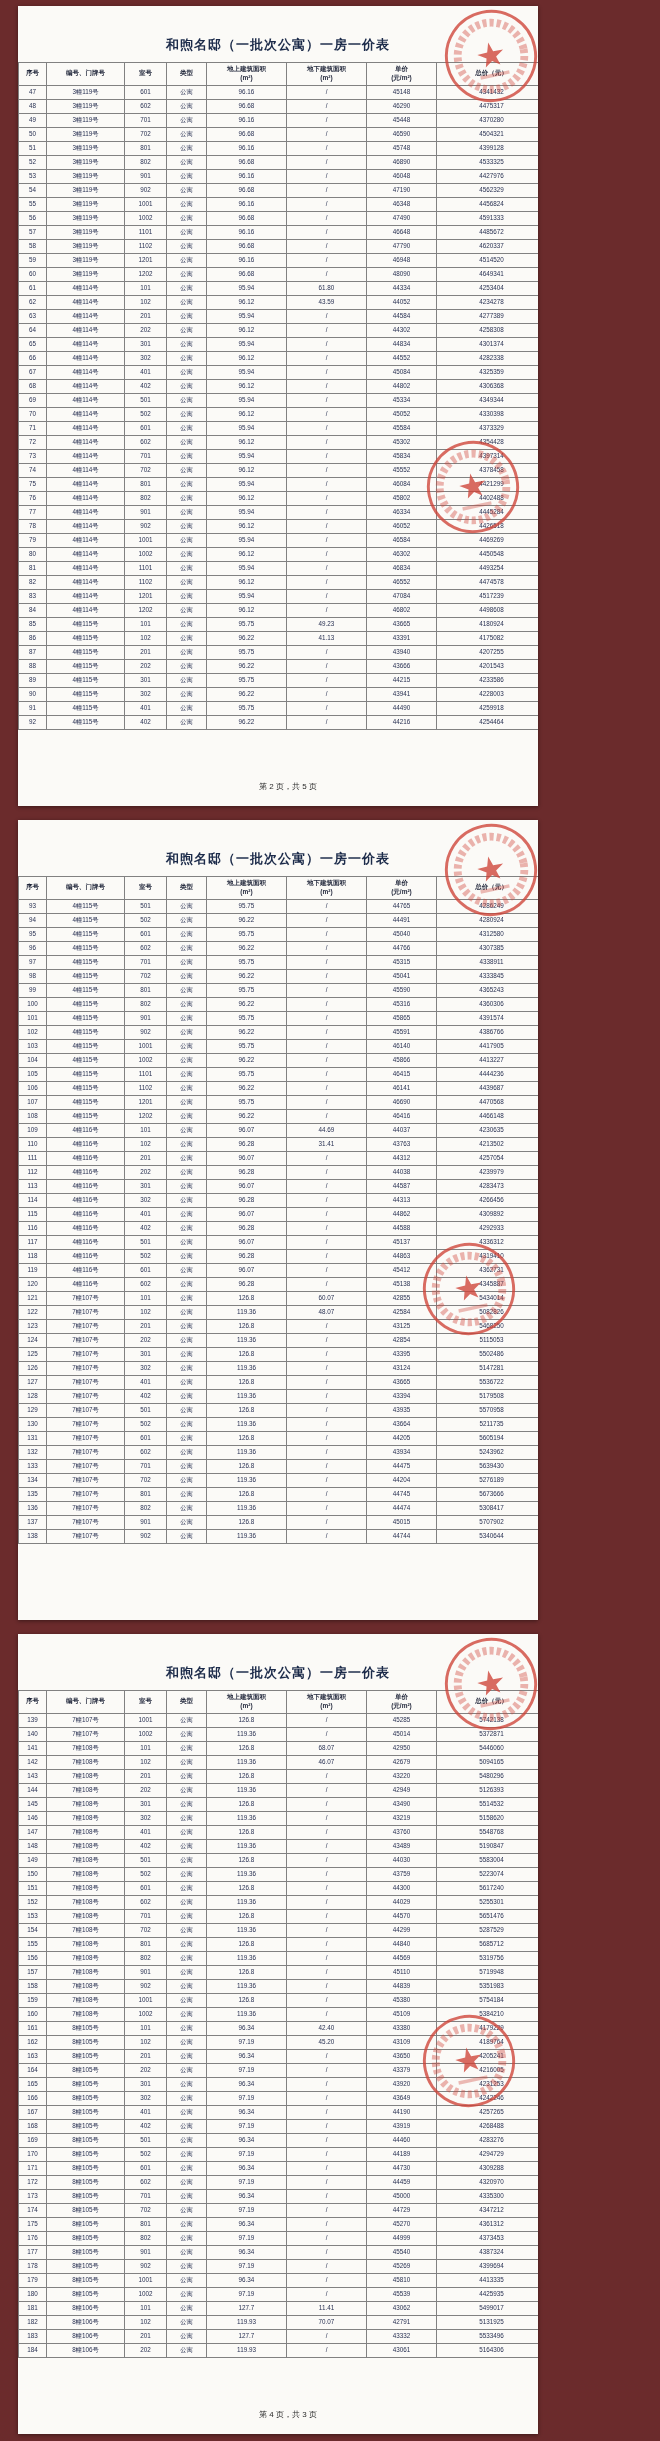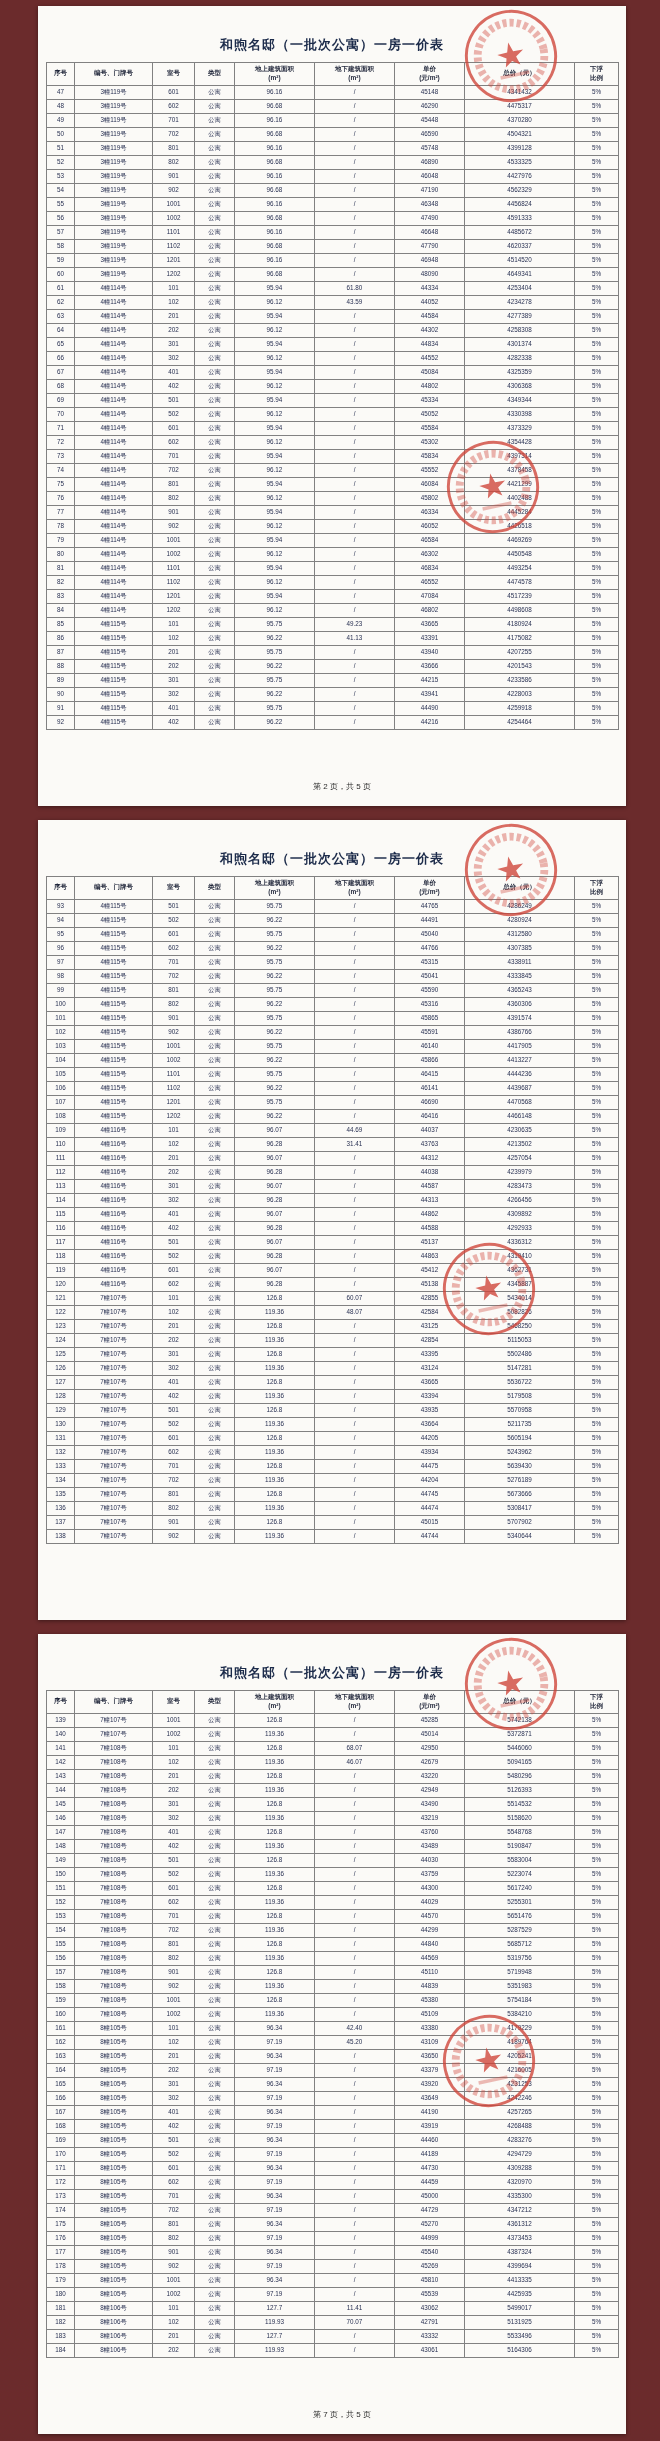--- a/index.html
+++ b/index.html
@@ -7,22 +7,22 @@
   body {
     position: relative;
     width: 660px;
     height: 2441px;
     background: var(--background, #6b2b2c);
     font-family: "Liberation Sans", "DejaVu Sans", sans-serif;
     overflow: hidden;
   }
   .page {
     position: absolute;
-    left: 38px;
-    width: 588px;
+    left: 18px;
+    width: 520px;
     height: 800px;
     background: var(--paper, #fbfaf7);
     box-shadow: 0 1px 4px rgba(0,0,0,0.45);
     overflow: hidden;
   }
   .p1 { top: 6px; }
   .p2 { top: 820px; }
   .p3 { top: 1634px; }
   .doc-title {
     margin-top: 30px;
@@ -1758,14 +1758,14 @@
             <td>公寓</td>
             <td>119.93</td>
             <td>/</td>
             <td>43061</td>
             <td>5164306</td>
             <td>5%</td>
           </tr>
         </tbody>
     </table>
   </div>
-  <div class="page-footer">第 7 页，共 5 页</div>
+  <div class="page-footer">第 4 页，共 3 页</div>
 </div>
 
 </body></html>

